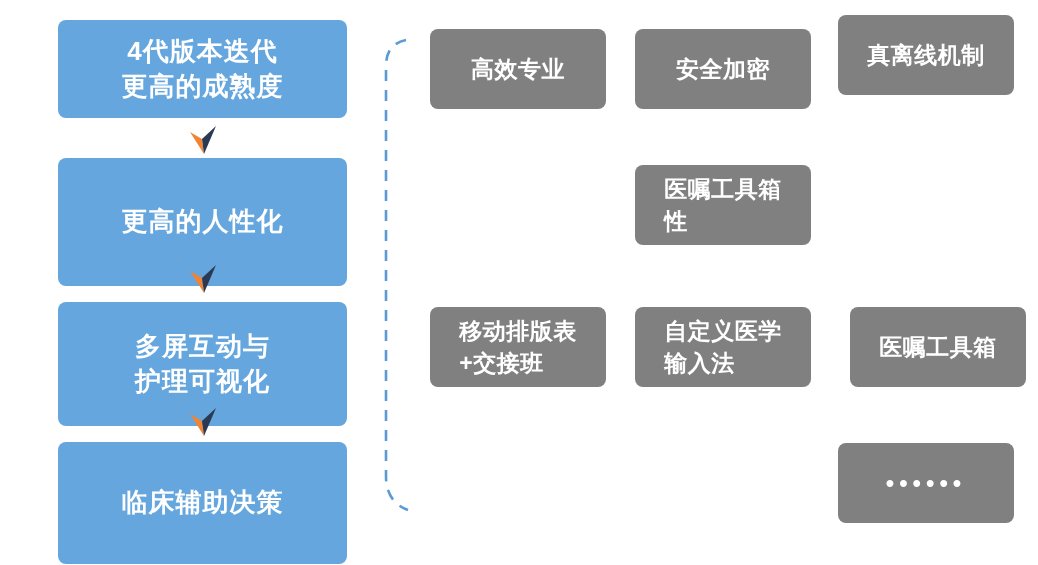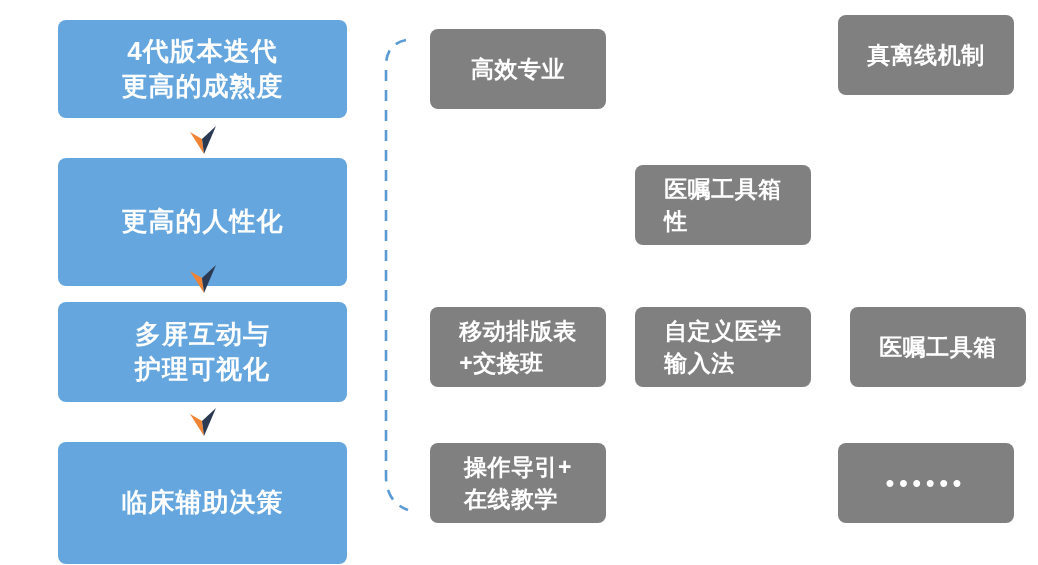--- a/index.html
+++ b/index.html
@@ -93,40 +93,43 @@
 
   <div class="stage" style="top:158px;height:128px">
     <span class="stage-label">更高的人性化</span>
   </div>
 
   <svg class="arrow" style="top:264px" viewBox="0 0 30 30">
     <polygon points="2,7 14,14 16,29" style="fill:var(--arrow-orange,#F08434)"></polygon>
     <polygon points="28,1 14,14 16,29" style="fill:var(--arrow-navy,#2B3A52)"></polygon>
   </svg>
 
-  <div class="stage" style="top:302px;height:100px">
+  <div class="stage" style="top:302px;height:124px">
     <span class="stage-label">多屏互动与
 护理可视化</span>
   </div>
 
   <svg class="arrow" style="top:407px" viewBox="0 0 30 30">
     <polygon points="2,7 14,14 16,29" style="fill:var(--arrow-orange,#F08434)"></polygon>
     <polygon points="28,1 14,14 16,29" style="fill:var(--arrow-navy,#2B3A52)"></polygon>
   </svg>
 
   <div class="stage" style="top:442px;height:122px">
     <span class="stage-label">临床辅助决策</span>
   </div>
 
   <svg class="bracket" viewBox="0 0 40 490">
     <path d="M 30 8 Q 10 12 10 34 L 10 444 Q 10 470 32 478" fill="none" style="stroke:var(--bracket,#5B9BD5)" stroke-width="2.6" stroke-dasharray="11 9"></path>
   </svg>
 
   <div class="feature" style="left:430px;top:29px">
     <span class="feature-label">高效专业</span>
+  </div>
+  <div class="feature" style="left:635px;top:29px">
+    <span class="feature-label">安全加密</span>
   </div>
   <div class="feature" style="left:838px;top:15px">
     <span class="feature-label">真离线机制</span>
   </div>
 
   <div class="feature" style="left:635px;top:165px">
     <span class="feature-label">医嘱工具箱
 性</span>
   </div>
 
@@ -135,21 +138,17 @@
 +交接班</span>
   </div>
   <div class="feature" style="left:635px;top:307px">
     <span class="feature-label">自定义医学
 输入法</span>
   </div>
   <div class="feature" style="left:850px;top:307px">
     <span class="feature-label">医嘱工具箱</span>
   </div>
 
-  <div class="feature" style="left:430px;top:443px">
-    <span class="feature-label">操作导引+
-在线教学</span>
-  </div>
   <div class="feature" style="left:838px;top:443px">
     <span class="feature-label dots">••••••</span>
   </div>
 
 </div>
 
 </body></html>

